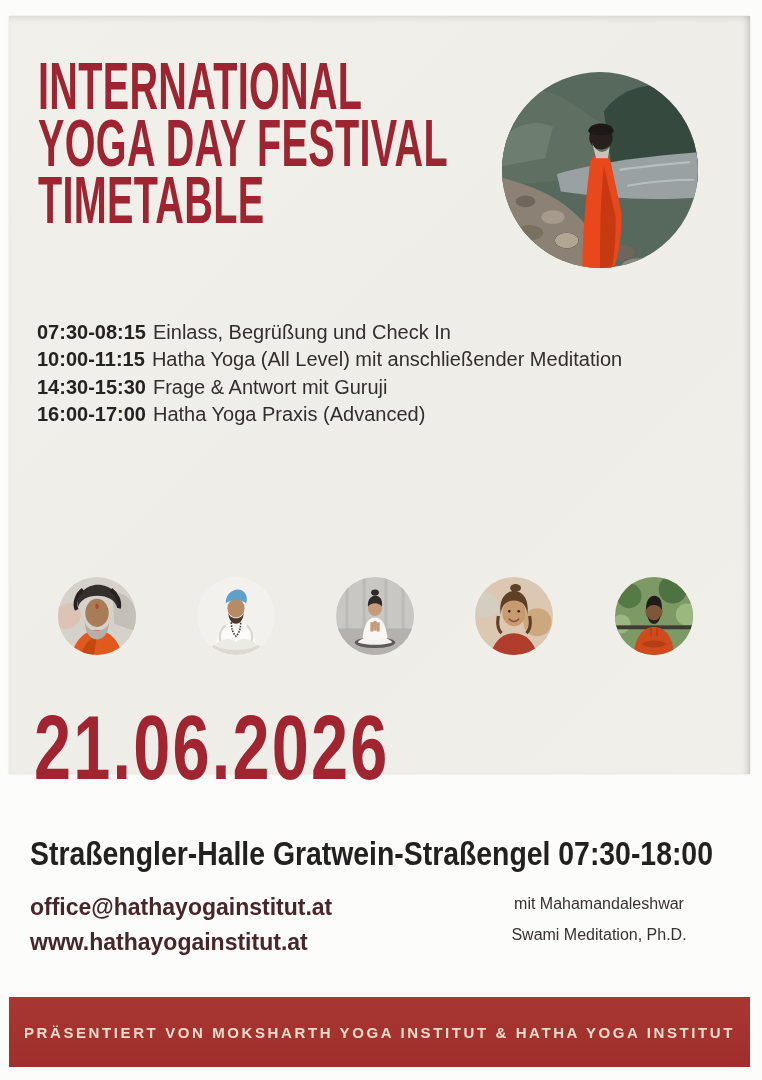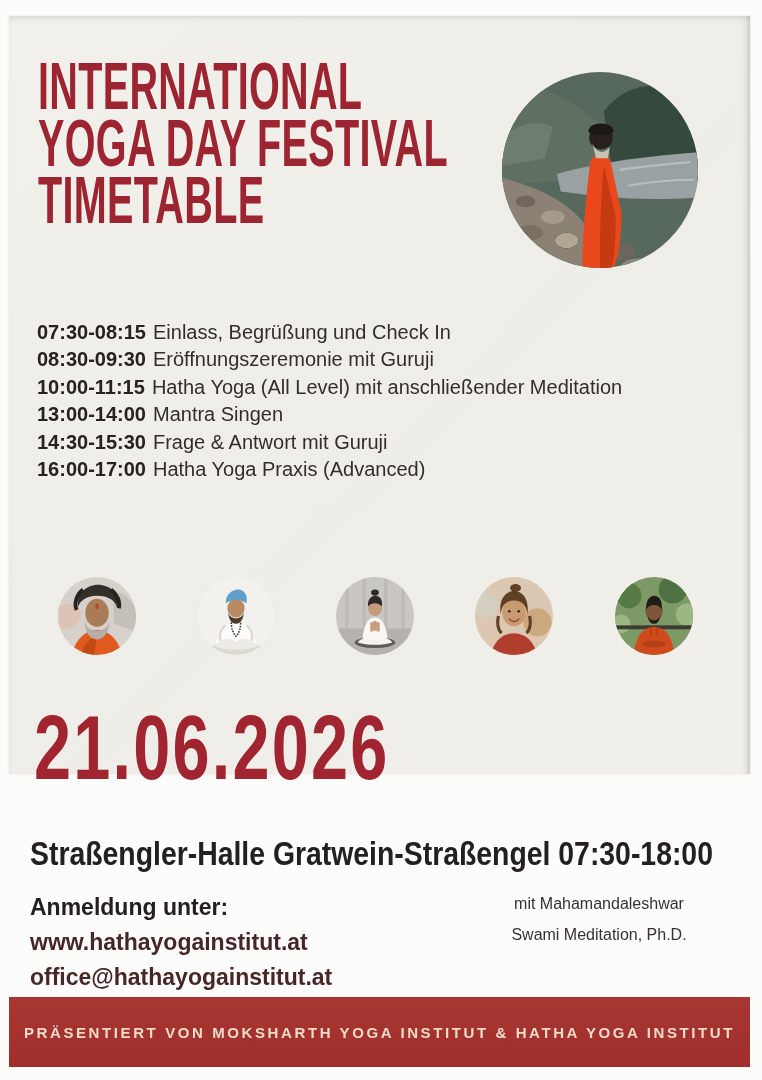--- a/index.html
+++ b/index.html
@@ -104,23 +104,21 @@
       <path d="M45,46 C46.5,41 54,41 55.5,46 L61,72 C61,86 59,95 57,100 L41,100 C41,88 42,70 45,46 Z" fill="#e8481c"></path>
       <path d="M52,48 L58,74 C58,88 57,95 56,100 L50,100 C50,86 50,66 52,48 Z" fill="#c53a10"></path>
       <circle cx="50.5" cy="33.5" r="6" fill="#27201d"></circle>
       <path d="M46,36 C48,42 53,42 55,38 L54,44 L48,44 Z" fill="#cac2b6"></path>
       <path d="M44,30 C45,25 56,25 57,30 C57,33 44,33 44,30 Z" fill="#1d1816"></path>
     </svg>
   </div>
 
   <div class="sched">
     <div><span class="t">07:30-08:15</span><span class="a">Einlass, Begrüßung und Check In</span></div>
-    <div><span class="t">08:30-09:30</span><span class="a">Eröffnungszeremonie mit Guruji</span></div>
     <div><span class="t">10:00-11:15</span><span class="a">Hatha Yoga (All Level) mit anschließender Meditation</span></div>
-    <div><span class="t">13:00-14:00</span><span class="a">Mantra Singen</span></div>
     <div><span class="t">14:30-15:30</span><span class="a">Frage &amp; Antwort mit Guruji</span></div>
     <div><span class="t">16:00-17:00</span><span class="a">Hatha Yoga Praxis (Advanced)</span></div>
   </div>
 
   <div class="face f1">
     <svg viewBox="0 0 100 100">
       <rect width="100" height="100" fill="#d6d2cb"></rect>
       <path d="M0,40 C14,28 26,34 30,48 C26,66 10,70 0,64 Z" fill="#dcc3b6"></path>
       <path d="M70,20 C84,18 96,30 100,44 L100,70 L72,60 Z" fill="#c4bfb7"></path>
       <path d="M18,100 C22,78 38,68 50,68 C64,68 78,80 82,100 Z" fill="#e05a20"></path>
@@ -194,23 +192,22 @@
       <path d="M40,42 C39,30 45,24 50,24 C57,24 61,30 60,42 C57,34 43,34 40,42 Z" fill="#1f1c1a"></path>
       <path d="M42,48 C42,58 58,58 58,48 C58,55 55,60 50,60 C45,60 42,55 42,48 Z" fill="#241f1d"></path>
     </svg>
   </div>
 
   <div class="date">21.06.2026</div>
 
   <div class="venue">Straßengler-Halle Gratwein-Straßengel 07:30-18:00</div>
 
   <div class="reg">
-    <div class="label">Anmeldung unter:</div>
+    <div class="url">office@hathayogainstitut.at</div>
     <div class="url">www.hathayogainstitut.at</div>
-    <div class="url">office@hathayogainstitut.at</div>
   </div>
 
   <div class="guest">
     <div>mit Mahamandaleshwar</div>
     <div>Swami Meditation, Ph.D.</div>
   </div>
 
   <div class="footer">
     <div class="ft">PRÄSENTIERT VON MOKSHARTH YOGA INSTITUT &amp; HATHA YOGA INSTITUT</div>
   </div>

